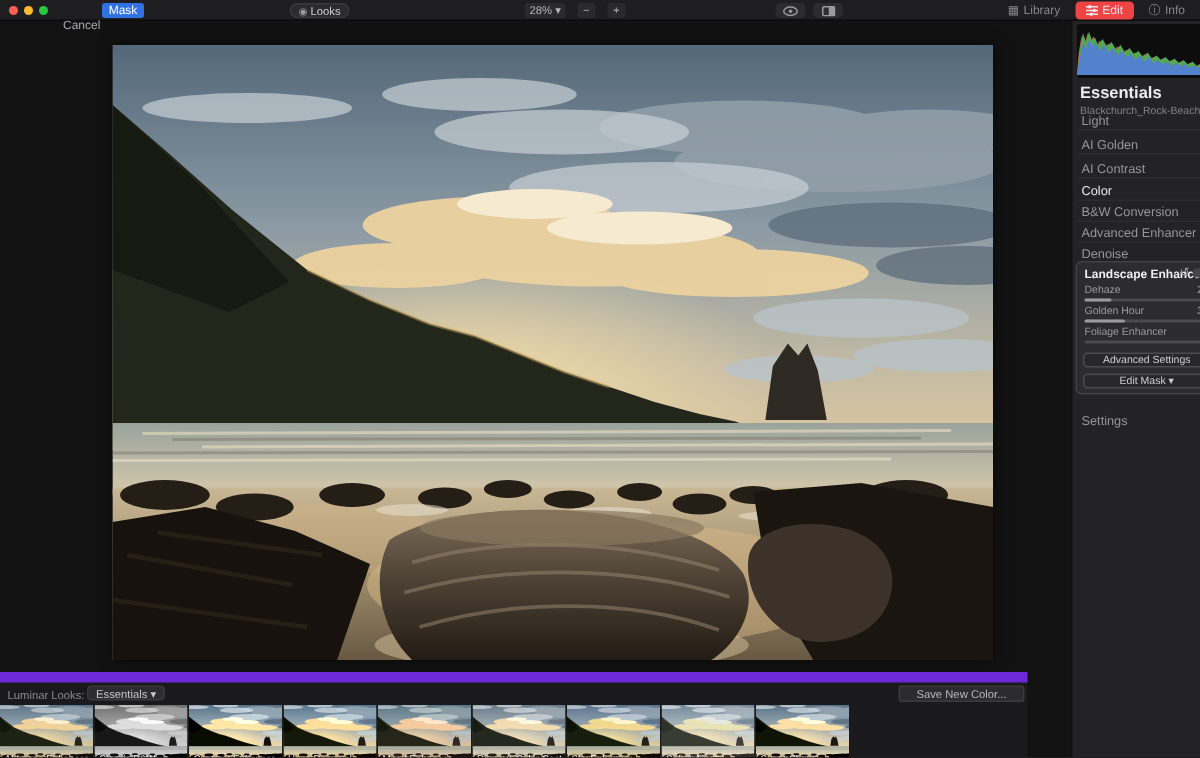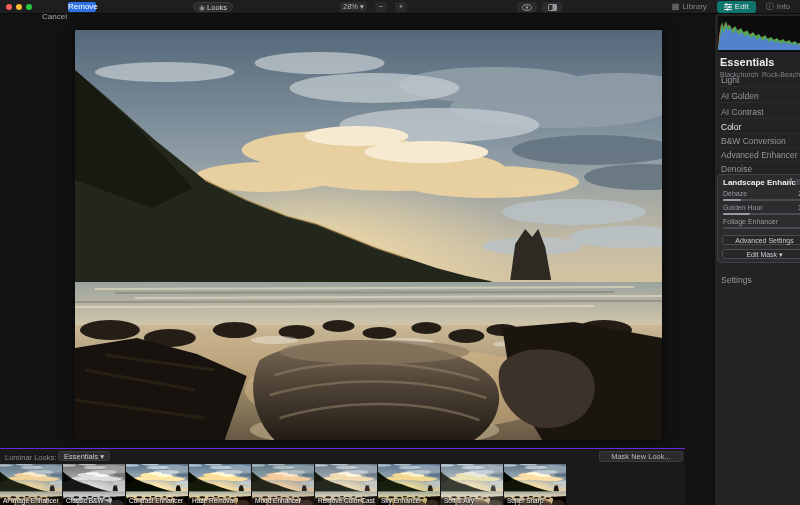--- a/index.html
+++ b/index.html
@@ -12,29 +12,29 @@
   
   .topbar { position:absolute; left:0; top:0; width:800px; height:14px; background:#1e1e20; border-bottom:1px solid #0b0b0c; z-index:30; }
   .lights { position:absolute; left:6px; top:4px; display:flex; gap:4px; }
   .light { width:6px; height:6px; border-radius:50%; }
   .light.r { background:#ff5f57; } .light.y { background:#febc2e; } .light.g { background:#28c840; }
   .tb-text-btn { position:absolute; top:11px; height:12px; line-height:12px; font-size:8px; color:#a9a9ad; cursor:default; }
   .btn-cancel { left:42px; }
   .btn-apply { position:absolute; left:68px; top:2px; width:28px; height:10px; line-height:10px; text-align:center; font-size:8px; color:#fff; background:#2f72e4; border-radius:2px; }
   .btn-looks { position:absolute; left:193px; top:2px; width:40px; height:10px; line-height:10px; background:#2b2b2d; border:1px solid #39393c; border-radius:5px; font-size:7.5px; color:#cfcfd2; text-align:center; }
   .btn-looks .ic { font-size:7px; color:#9a9a9e; margin-right:2px; }
-  .zoom-group { position:absolute; left:340px; top:2px; display:flex; gap:8px; }
+  .zoom-group { position:absolute; left:350px; top:2px; display:flex; gap:8px; }
   .zoom-pill { height:10px; line-height:10px; background:#2a2a2c; border-radius:2px; font-size:7.5px; color:#b5b5b8; text-align:center; padding:0 3px; }
   .zoom-val { min-width:26px; }
   .zoom-btn { width:12px; padding:0; }
   .view-btns { position:absolute; left:517px; top:2px; display:flex; gap:5px; }
   .view-btn { width:20px; height:10px; background:#2c2c2e; border-radius:3px; display:flex; align-items:center; justify-content:center; }
   .top-tabs { position:absolute; right:3px; top:1px; display:flex; gap:3px; }
   .top-tab { height:12px; line-height:12px; padding:0 7px; font-size:8px; color:#87878b; border-radius:3px; display:flex; align-items:center; gap:3px; }
-  .top-tab.active { background:#0f766e; color:#e9e9eb; }
+  .top-tab.active { background:#ef4444; color:#e9e9eb; }
   .top-tab .tic { font-size:8px; line-height:12px; }
   
   .canvas { position:absolute; left:0; top:14px; width:685px; height:434px; background:#121213; }
   .photo { position:absolute; left:75px; top:16px; width:587px; height:410px; background:#333; box-shadow:0 0 10px rgba(0,0,0,.6); }
   .photo svg { display:block; width:100%; height:100%; }
   
   .rightpanel { position:absolute; left:714px; top:14px; width:115px; height:491px; background:#232325; border-left:1px solid #101011; }
   .edgestrip { position:absolute; left:97px; top:0; width:18px; height:491px; background:#202022; border-left:1px solid #1a1a1c; }
   .edge-ic { position:absolute; left:0; width:18px; text-align:center; color:#8a8a8e; font-size:9px; line-height:10px; }
   .edge-ic.active { color:#ffffff; }
@@ -54,21 +54,21 @@
   .lbox-toggle { position:absolute; right:4px; top:4px; width:10px; height:6px; background:#45454a; border-radius:3px; }
   .lbox-toggle::after { content:""; position:absolute; right:1px; top:1px; width:4px; height:4px; border-radius:50%; background:#c9c9cc; }
   .sl-row { position:absolute; left:5px; width:83px; height:13px; }
   .sl-label { position:absolute; left:0; top:0; font-size:7px; color:#9a9a9e; }
   .sl-value { position:absolute; right:0; top:0; font-size:7px; color:#aaaaae; }
   .sl-track { position:absolute; left:0; top:9px; width:83px; height:2px; background:#4a4a4f; border-radius:1px; }
   .track-fill { position:absolute; left:0; top:0; height:2px; background:#9a9aa0; border-radius:1px; }
   .thumbdot { position:absolute; top:-2px; width:6px; height:6px; border-radius:50%; background:#d6d6d9; box-shadow:0 0 2px rgba(0,0,0,.8); }
   .lbox-btn { position:absolute; left:4px; width:85px; height:10px; line-height:9px; text-align:center; background:#27272a; border:1px solid #4b4b50; border-radius:3px; font-size:7px; color:#cfcfd2; }
   
-  .bottombar { position:absolute; left:0; top:448px; width:685px; height:57px; background:#1a1a1c; border-top:1px solid #6d28d9; }
+  .bottombar { position:absolute; left:0; top:448px; width:685px; height:57px; background:#1a1a1c; border-top:7px solid #6d28d9; }
   .bb-label { position:absolute; left:5px; top:4px; font-size:7.5px; color:#8a8a8e; }
   .bb-dd { position:absolute; left:58px; top:2px; height:10px; line-height:10px; padding:0 5px; background:#2d2d2f; border:1px solid #3b3b3e; border-radius:3px; font-size:7.5px; color:#c9c9cc; }
   .bb-save { position:absolute; left:599px; top:2px; width:84px; height:11px; line-height:10px; text-align:center; background:#2c2c2e; border:1px solid #3b3b3e; border-radius:2px; font-size:7.5px; color:#b9b9bc; }
   .thumbs { position:absolute; left:0; top:15px; height:42px; display:flex; }
   .thumb { position:relative; width:62px; height:42px; margin-right:1px; background:#000; overflow:hidden; flex:none; }
   .thumb svg { display:block; width:62px; height:42px; }
   .thumb-label { position:absolute; left:3px; bottom:2px; font-size:6.5px; color:#fff; text-shadow:0 1px 2px #000, 0 0 2px #000; white-space:nowrap; }
   .pf0 { filter:saturate(1.15) contrast(1.05); }
   .pf1 { filter:grayscale(1) contrast(1.15); }
   .pf2 { filter:contrast(1.3) saturate(1.05); }
@@ -199,21 +199,21 @@
     </defs>
   </svg>
 
   <div class="topbar">
     <div class="lights">
       <span class="light r"></span>
       <span class="light y"></span>
       <span class="light g"></span>
     </div>
     <span class="tb-text-btn btn-cancel">Cancel</span>
-    <span class="btn-apply">Remove</span>
+    <span class="btn-apply">Mask</span>
     <span class="btn-looks"><span class="ic">◉</span><span>Looks</span></span>
     <div class="zoom-group">
       <span class="zoom-pill zoom-val"><span>28%</span> ▾</span>
       <span class="zoom-pill zoom-btn">−</span>
       <span class="zoom-pill zoom-btn">+</span>
     </div>
     <div class="view-btns">
       <span class="view-btn">
         <svg width="10" height="7" viewBox="0 0 10 7">
             <ellipse cx="5" cy="3.5" rx="4.5" ry="2.8" fill="none" stroke="#9a9a9e"></ellipse>
@@ -342,21 +342,21 @@
             <polyline points="5,2.6 5,5 7,6.2" fill="none" stroke="#8a8a8e"></polyline>
           </svg>
       </span>
       <span class="edge-ic" style="top:476px; font-size:6px; letter-spacing:1px;">•••</span>
     </div>
   </div>
 
   <div class="bottombar">
     <span class="bb-label">Luminar Looks:</span>
     <span class="bb-dd">Essentials ▾</span>
-    <span class="bb-save">Mask New Look...</span>
+    <span class="bb-save">Save New Color...</span>
     <div class="thumbs">
       <div class="thumb">
         <svg viewBox="60 30 470 340" preserveAspectRatio="none" class="pf0">
             <use href="#sceneg"></use>
           </svg>
         <span class="thumb-label">AI Image Enhancer</span>
       </div>
       <div class="thumb">
         <svg viewBox="60 30 470 340" preserveAspectRatio="none" class="pf1">
             <use href="#sceneg"></use>

